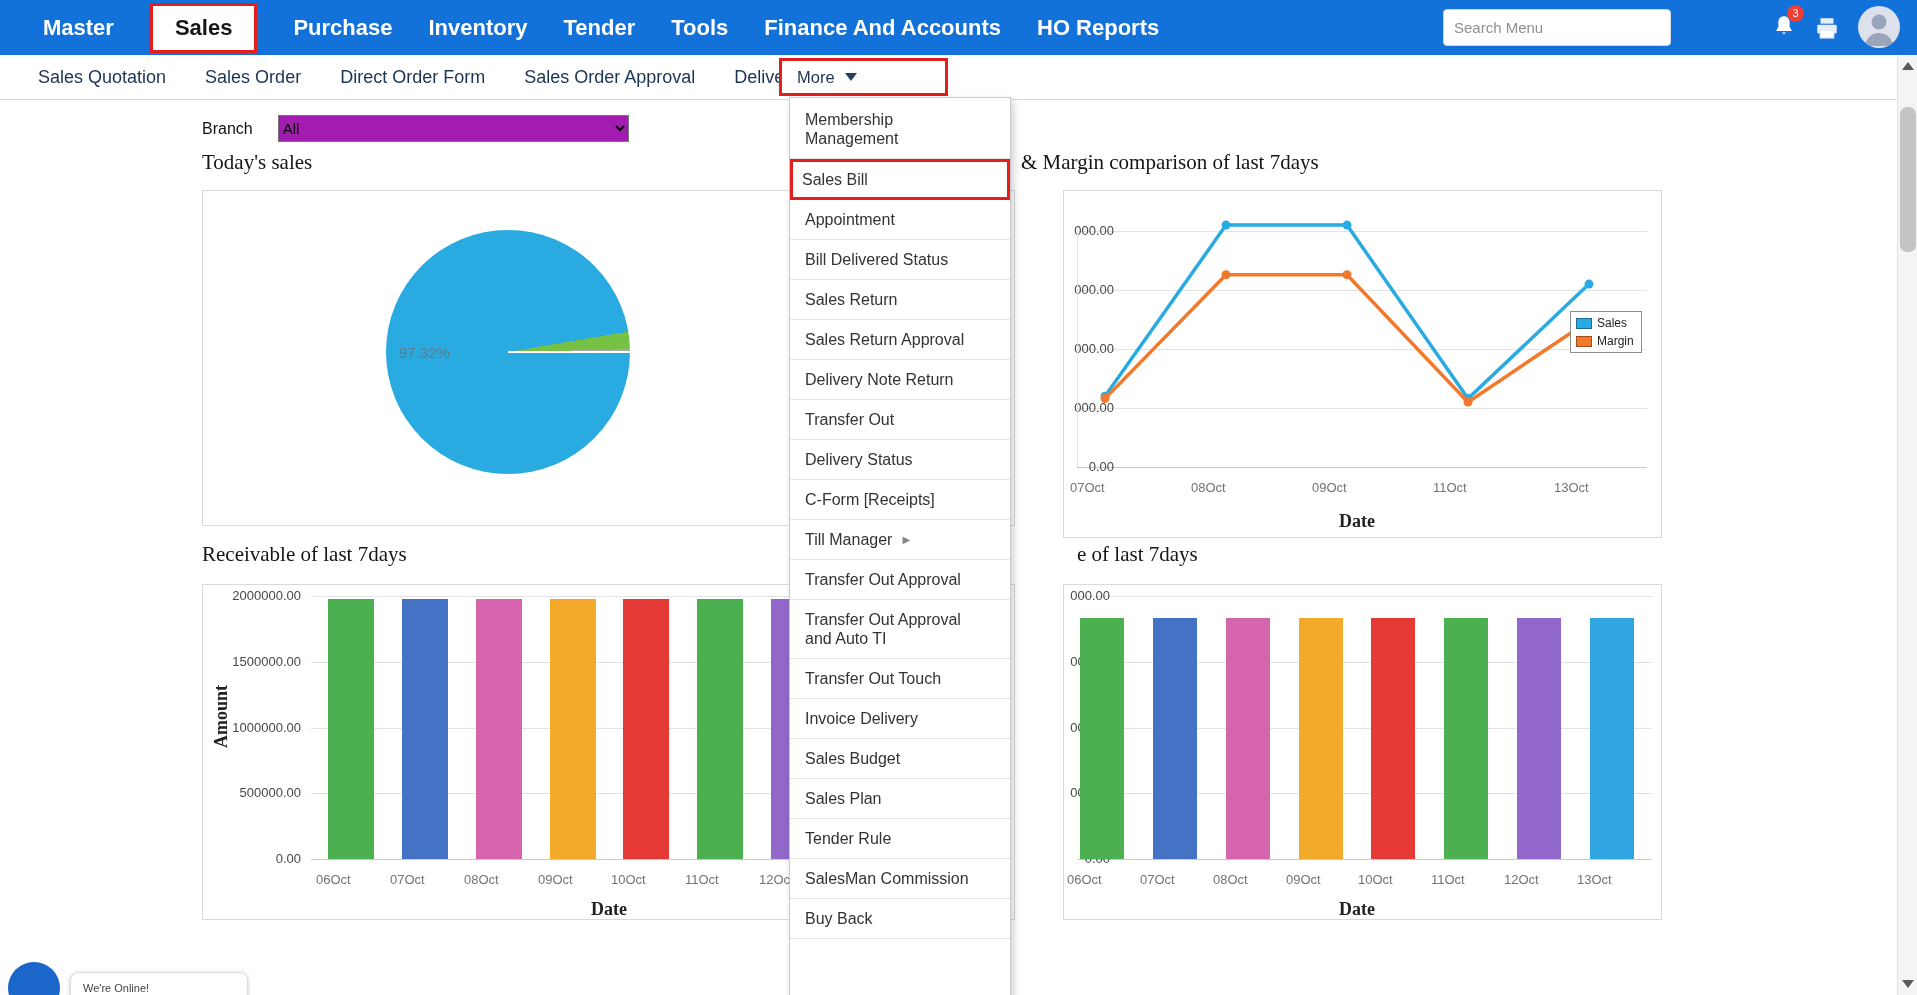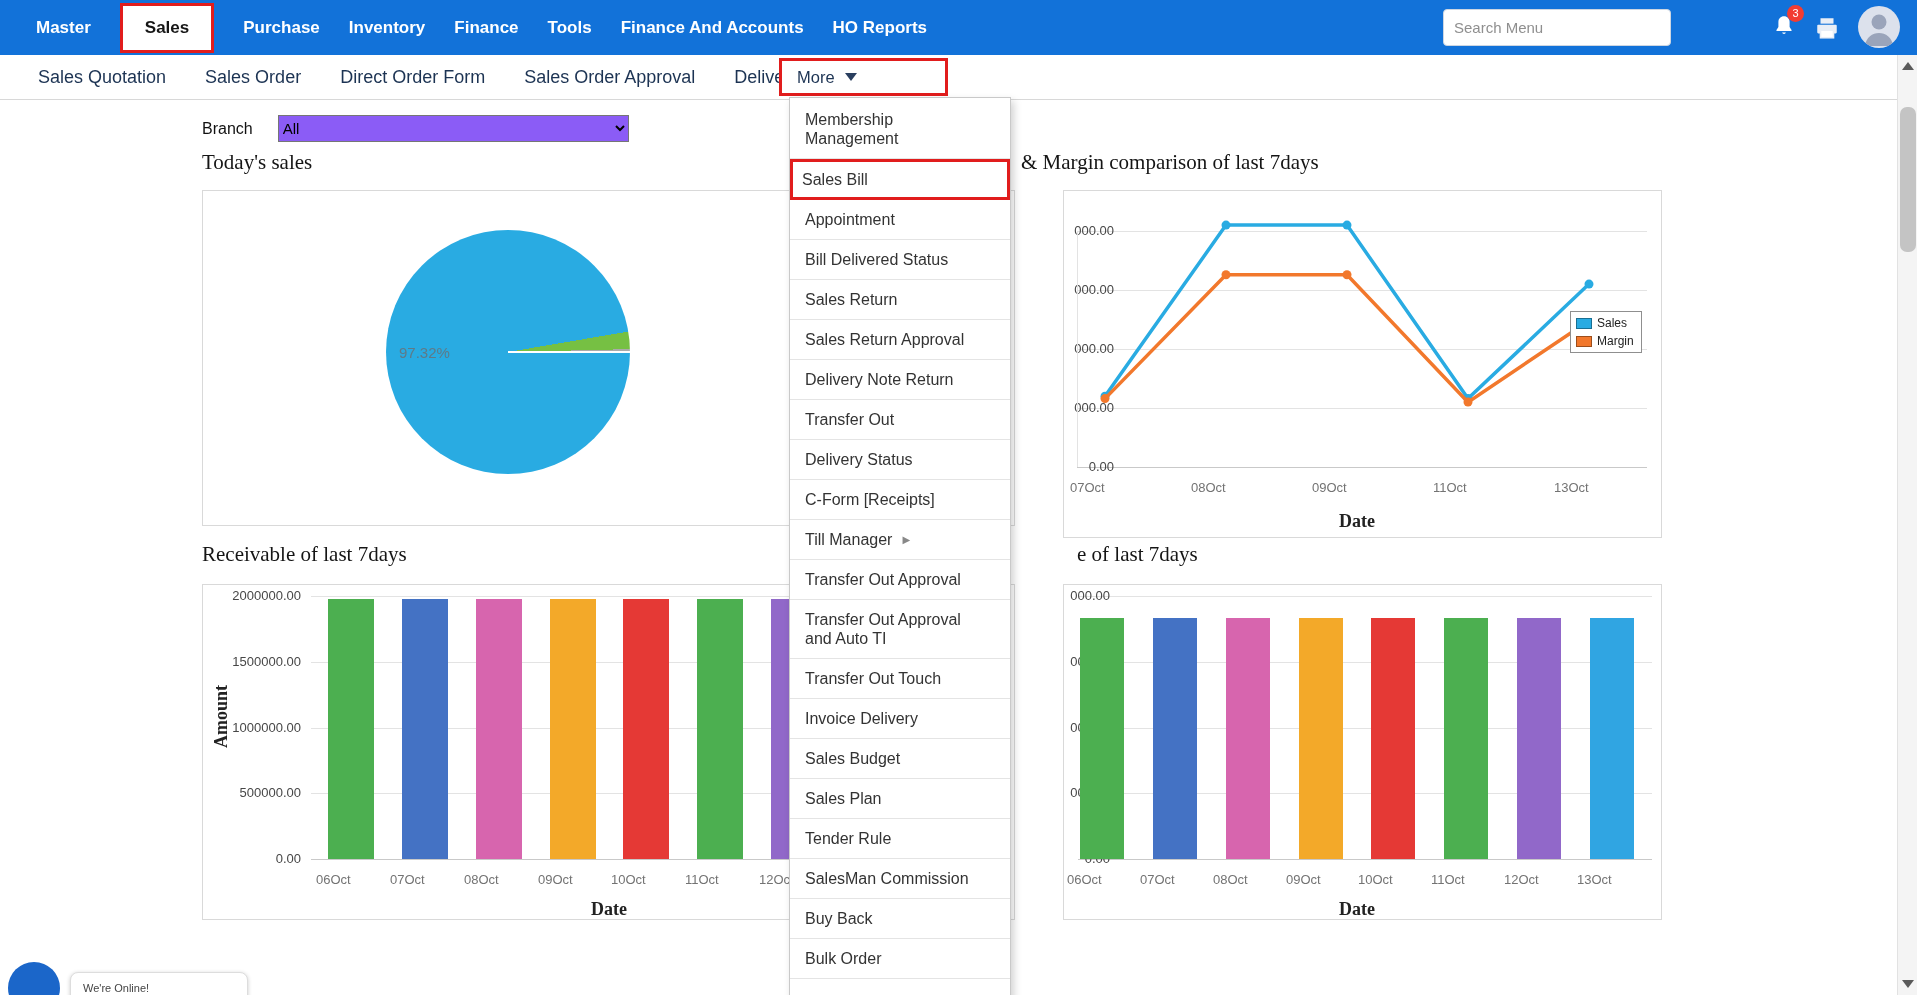--- a/index.html
+++ b/index.html
@@ -2,21 +2,21 @@
 <html><head>
 <meta charset="utf-8">
 <style>
 *{margin:0;padding:0;box-sizing:border-box;}
 body{font-family:"Liberation Sans",sans-serif;background:#888;}
 .page{position:relative;width:1917px;height:995px;overflow:hidden;background:#fff;}
 
 
 .topnav{position:absolute;left:0;top:0;width:1917px;height:55px;background:#1272d9;z-index:20;}
 .nav-items{display:flex;align-items:center;gap:29px;padding-left:36px;height:55px;}
-.nav-item{color:#fff;font-weight:bold;font-size:17px;white-space:nowrap;cursor:pointer;}
+.nav-item{color:#fff;font-weight:bold;font-size:22px;white-space:nowrap;cursor:pointer;margin-left:7px;}
 .nav-item.active{display:flex;align-items:center;height:50px;padding:0 22px;background:#fff;color:#161616;border:3px solid #e11d1d;}
 .search{position:absolute;left:1443px;top:9px;width:228px;height:37px;border:1px solid #cdd6e2;border-radius:4px;padding:8px 10px;font-size:15px;font-family:"Liberation Sans",sans-serif;color:#333;}
 .search::placeholder{color:#8f8f8f;}
 .bell-wrap{position:absolute;left:1771px;top:13px;width:30px;height:30px;cursor:pointer;}
 .badge{position:absolute;left:16px;top:-8px;min-width:17px;height:17px;background:#f23c32;color:#fff;font-size:11px;border-radius:9px;text-align:center;line-height:17px;padding:0 3px;}
 .print-wrap{position:absolute;left:1814px;top:15px;width:26px;height:26px;cursor:pointer;}
 .avatar{position:absolute;left:1858px;top:6px;width:42px;height:42px;border-radius:50%;background:#dce1ec;overflow:hidden;cursor:pointer;}
 
 
 .subnav{position:absolute;left:0;top:55px;width:1917px;height:45px;background:#fff;border-bottom:1px solid #d8d8d8;z-index:15;}
@@ -28,21 +28,21 @@
 
 .dropdown{position:absolute;left:789px;top:97px;width:222px;min-height:905px;background:#fff;border:1px solid #c9c9c9;box-shadow:3px 4px 8px rgba(0,0,0,.18);z-index:40;padding-top:2px;}
 .dd-item{padding:10px 15px;border-bottom:1px solid #e4e4e4;font-size:16px;line-height:19px;color:#333;display:flex;align-items:center;gap:10px;cursor:pointer;background:#fff;}
 .dd-item span.lbl{display:block;max-width:170px;}
 .dd-item.dd-hl{border:3px solid #e11d1d;padding:8px 9px;}
 .dd-arrow{font-size:10px;color:#888;}
 
 
 .branch-row{position:absolute;left:202px;top:115px;display:flex;align-items:center;gap:25px;}
 .branch-row label{font-size:16px;color:#111;}
-.branch-row select{width:351px;height:27px;font-size:15px;font-family:"Liberation Sans",sans-serif;border:1px solid #767676;background:#8b5cf6;}
+.branch-row select{width:351px;height:27px;font-size:15px;font-family:"Liberation Sans",sans-serif;border:1px solid #767676;background:#a21caf;}
 .chart-title{position:absolute;font-family:"Liberation Serif",serif;font-weight:normal;font-size:21px;color:#151515;white-space:nowrap;}
 .t-pie{left:202px;top:150px;}
 .t-line{left:1021px;top:150px;}
 .t-barl{left:202px;top:542px;}
 .t-barr{left:1077px;top:542px;}
 .panel{position:absolute;background:#fff;border:1px solid #d9d9d9;}
 .pie-panel{left:202px;top:190px;width:813px;height:336px;}
 .line-panel{left:1063px;top:190px;width:599px;height:348px;}
 .bar-left{left:202px;top:584px;width:813px;height:336px;}
 .bar-right{left:1063px;top:584px;width:599px;height:336px;}
@@ -80,21 +80,21 @@
 <body>
 
 <div class="page">
 
   <header class="topnav">
     <div class="nav-items">
         <div class="nav-item">Master</div>
         <div class="nav-item active">Sales</div>
         <div class="nav-item">Purchase</div>
         <div class="nav-item">Inventory</div>
-        <div class="nav-item">Finance</div>
+        <div class="nav-item">Tender</div>
         <div class="nav-item">Tools</div>
         <div class="nav-item">Finance And Accounts</div>
         <div class="nav-item">HO Reports</div>
       </div>
     <input class="search" type="text" placeholder="Search Menu" style="">
     <div class="bell-wrap">
       <svg width="26" height="28" viewBox="0 0 24 26">
         <path d="M12 3c-3.1 0-5.2 2.3-5.2 5.3v4.6L5 15.8v1h14v-1l-1.8-2.9V8.3C17.2 5.3 15.1 3 12 3z" fill="#ffffff"></path>
         <path d="M10.2 18.2a1.9 1.9 0 0 0 3.6 0z" fill="#ffffff"></path>
       </svg>
@@ -332,23 +332,20 @@
       </div>
       <div class="dd-item">
         <span class="lbl">Tender Rule</span>
       </div>
       <div class="dd-item">
         <span class="lbl">SalesMan Commission</span>
       </div>
       <div class="dd-item">
         <span class="lbl">Buy Back</span>
       </div>
-      <div class="dd-item">
-        <span class="lbl">Bulk Order</span>
-      </div>
     </aside>
 
   <div class="scrollbar">
     <div class="sb-up"></div>
     <div class="sb-thumb"></div>
     <div class="sb-down"></div>
   </div>
 </div>
 
 </body></html>

